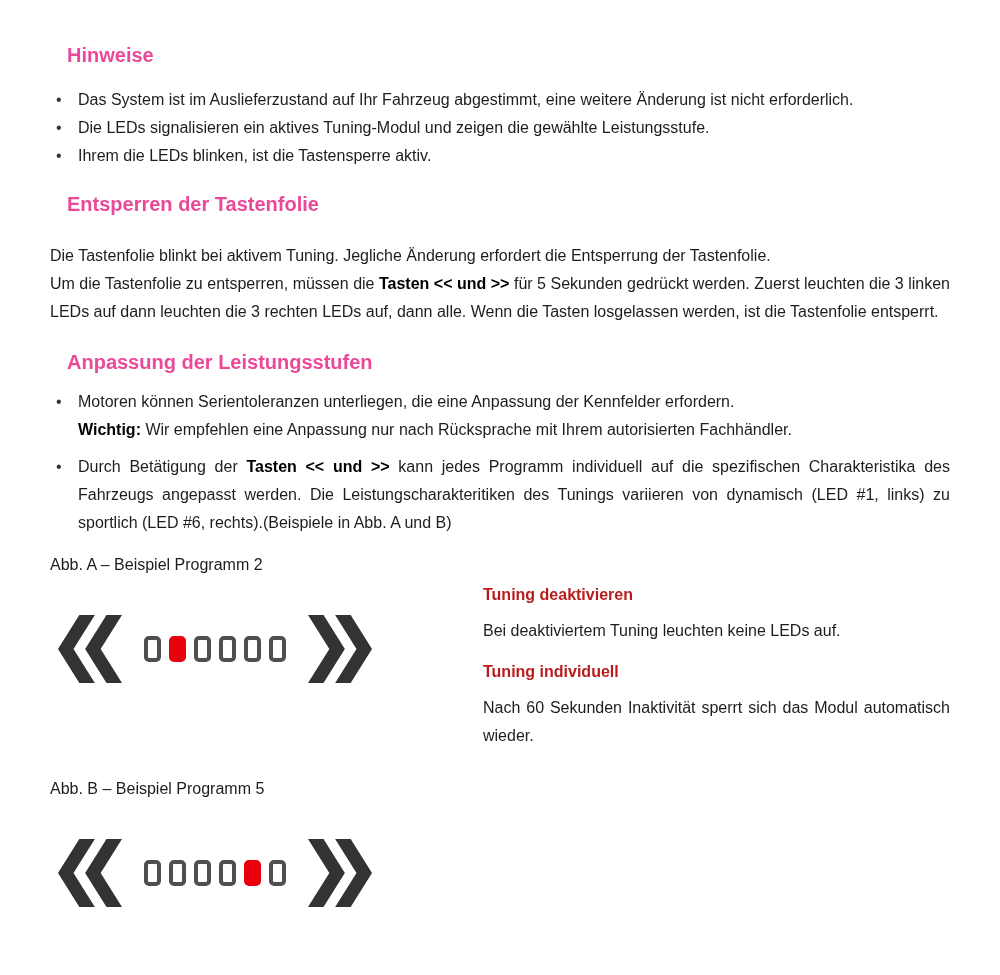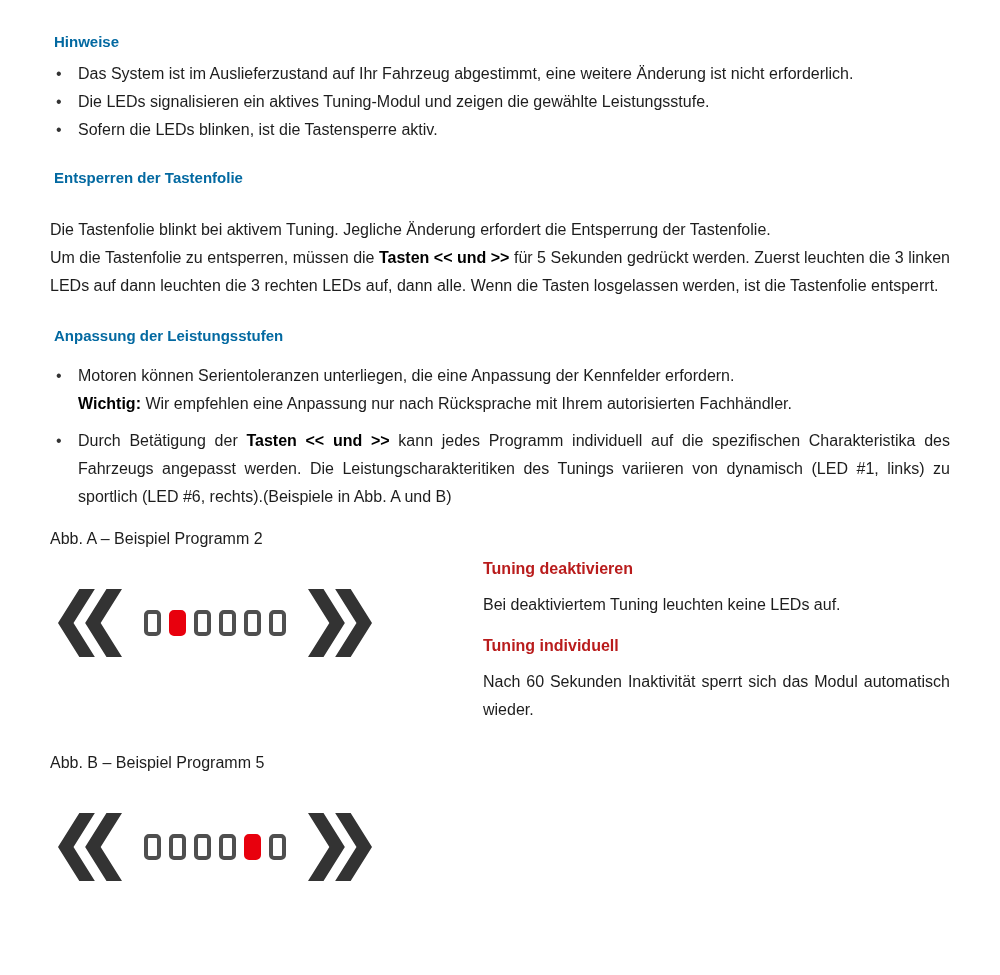--- a/index.html
+++ b/index.html
@@ -11,21 +11,21 @@
   }
   *{box-sizing:border-box;}
   html,body{margin:0;padding:0;background:#fff;}
   .page{
     width:1000px;height:975px;overflow:hidden;
     background:var(--bg);color:var(--text);
     padding:24px 50px 0 50px;
     font-family:"Liberation Sans","DejaVu Sans",sans-serif;
     font-size:16px;line-height:28px;
   }
-  .sec-title{font-weight:700;color:#0369a1;margin:4px;font-size:15px;line-height:28px;}
+  .sec-title{font-weight:700;color:#ec4899;margin:17px;font-size:20px;line-height:28px;}
   .justify{text-align:justify;}
   .b{font-weight:700;color:#000;}
   p{margin:0;}
   ul{list-style:none;margin:2px 0 0 0;padding:0;}
   li{display:flex;margin:0;}
   .marker{flex:none;width:28px;padding-left:6px;color:#333;}
   .btext{flex:1;}
   
   .sec-entsperren{margin-top:20px;}
   .sec-entsperren .sec-title{margin-bottom:24px;}
@@ -63,21 +63,21 @@
       <li>
         <span class="marker">•</span>
         <span class="btext justify"><span>Das System ist im Auslieferzustand auf Ihr Fahrzeug abgestimmt, eine weitere Änderung ist nicht erforderlich.</span></span>
       </li>
       <li>
         <span class="marker">•</span>
         <span class="btext"><span>Die LEDs signalisieren ein aktives Tuning-Modul und zeigen die gewählte Leistungsstufe.</span></span>
       </li>
       <li>
         <span class="marker">•</span>
-        <span class="btext"><span>Sofern die LEDs blinken, ist die Tastensperre aktiv.</span></span>
+        <span class="btext"><span>Ihrem die LEDs blinken, ist die Tastensperre aktiv.</span></span>
       </li>
     </ul>
   </section>
 
   <section class="sec-entsperren">
     <div class="sec-title">Entsperren der Tastenfolie</div>
     <p class="justify"><span>Die Tastenfolie blinkt bei aktivem Tuning. Jegliche Änderung erfordert die Entsperrung der Tastenfolie.</span><br><span>Um die Tastenfolie zu entsperren, müssen die </span><span class="b">Tasten &lt;&lt; und &gt;&gt;</span><span> für 5 Sekunden gedrückt werden. Zuerst leuchten die 3 linken LEDs auf dann leuchten die 3 rechten LEDs auf, dann alle. Wenn die Tasten losgelassen werden, ist die Tastenfolie entsperrt.</span></p>
   </section>
 
   <section class="sec-anpassung">

